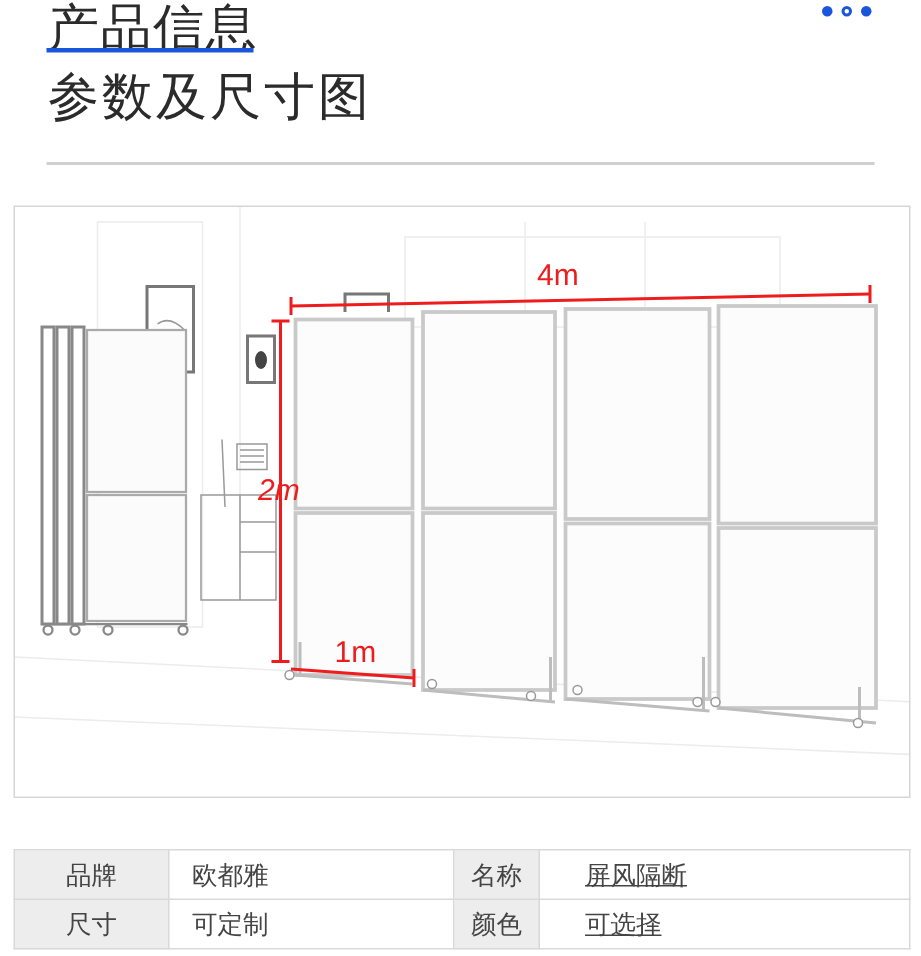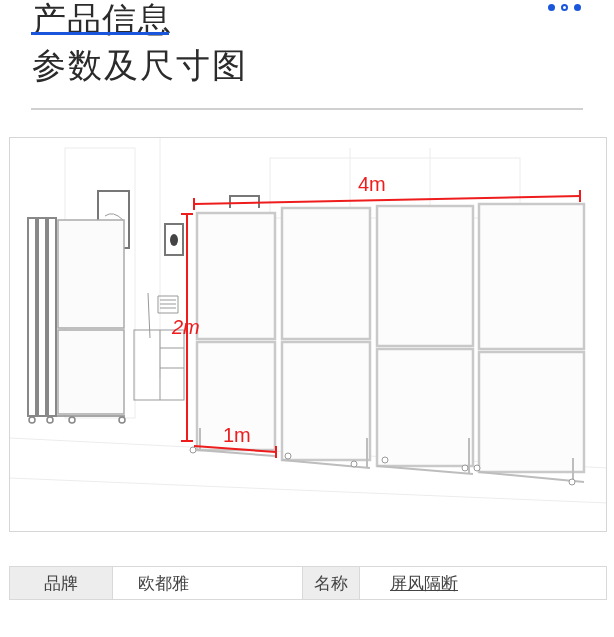--- a/index.html
+++ b/index.html
@@ -37,21 +37,21 @@
   }
 
   .spec-table {
     position: absolute; left: 9px; top: 534px; width: 598px; border-collapse: collapse;
     font-size: 17px; color: #333; margin-top: 32px;
   }
   .spec-table td {
     height: 33px; border: 1px solid #d9d9d9; vertical-align: middle;
   }
   .spec-table td.key { background: #ededed; text-align: center; width: 103px; color: #444; }
-  .spec-table td.val { background: #fff; padding-left: 25px; color: #444; }
+  .spec-table td.val { background: #fff; padding-left: 15px; color: #444; }
   .spec-table td.val.c1 { width: 190px; }
   .spec-table td.key.c2 { width: 57px; }
   .spec-table td.val.c3 { padding-left: 30px; text-decoration: underline; }
 </style>
 </head>
 <body>
 
 <div class="title-main">产品信息</div>
 <div class="title-underline"></div>
 <div class="title-sub">参数及尺寸图</div>
@@ -171,14 +171,20 @@
 </div>
 
 <table class="spec-table">
   <tbody>
       <tr>
     <td class="key">品牌</td>
     <td class="val c1">欧都雅</td>
     <td class="key c2">名称</td>
     <td class="val c3">屏风隔断</td>
   </tr>
+  <tr>
+    <td class="key">尺寸</td>
+    <td class="val c1">可定制</td>
+    <td class="key c2">颜色</td>
+    <td class="val c3">可选择</td>
+  </tr>
 </tbody>
   </table>
 
 </body></html>

